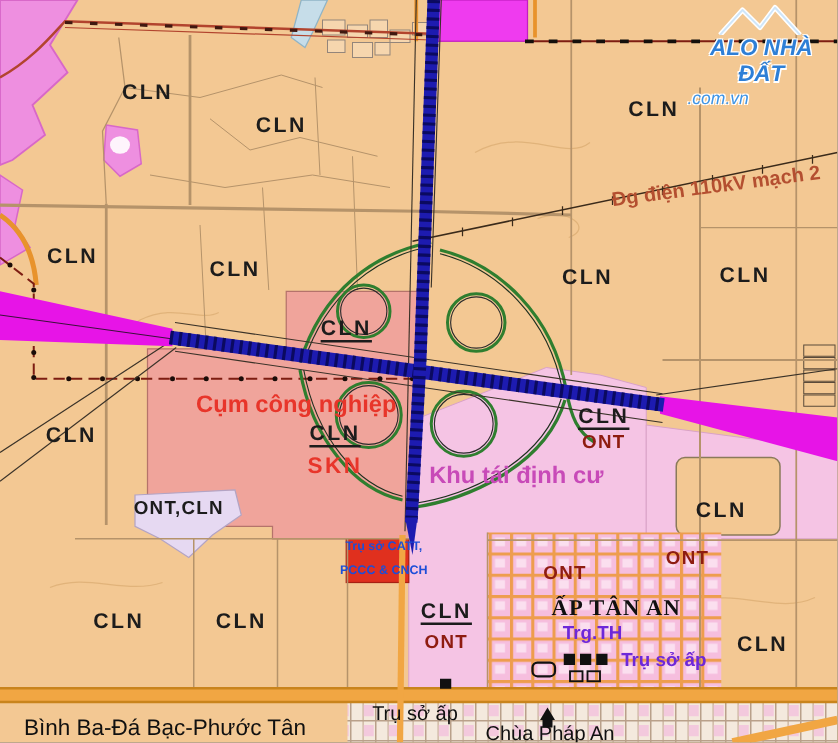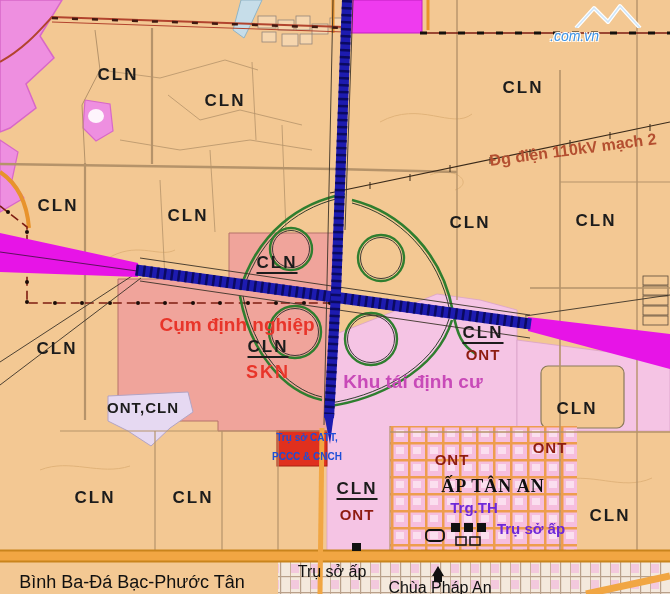--- a/index.html
+++ b/index.html
@@ -258,34 +258,35 @@
       <div class="lbl zone-sm" style="left: 143px; top: 407px;">ONT,CLN</div>
       <div class="lbl zone-u" style="left: 277px; top: 264px;">CLN</div>
       <div class="lbl zone-u" style="left: 268px; top: 348px;">CLN</div>
       <div class="lbl red-md" style="left: 268px; top: 372px;">SKN</div>
       <div class="lbl zone-u" style="left: 483px; top: 334px;">CLN</div>
       <div class="lbl darkred" style="left: 483px; top: 354px;">ONT</div>
       <div class="lbl zone-u" style="left: 357px; top: 490px;">CLN</div>
       <div class="lbl darkred" style="left: 357px; top: 514px;">ONT</div>
       <div class="lbl darkred" style="left: 452px; top: 459px;">ONT</div>
       <div class="lbl darkred" style="left: 550px; top: 447px;">ONT</div>
-      <div class="lbl red" style="left: 237px; top: 324px;">Cụm định nghiệp</div>
+      <div class="lbl red" style="left: 237px; top: 324px;">Cụm công nghiệp</div>
       <div class="lbl red-sm" style="left: 307px; top: 438px;">Trụ sở CATT,</div>
       <div class="lbl red-sm" style="left: 307px; top: 457px;">PCCC &amp; CNCH</div>
       <div class="lbl magenta" style="left: 413px; top: 381px;">Khu tái định cư</div>
       <div class="lbl brown" style="left: 573px; top: 150px; transform: translate(-50%, -50%) rotate(-7.5deg);">Đg điện 110kV mạch 2</div>
       <div class="lbl black-bold" style="left: 493px; top: 486px; font-family: Liberation Serif, serif;">ẤP TÂN AN</div>
       <div class="lbl black" style="left: 474px; top: 507px;">Trg.TH</div>
       <div class="lbl black" style="left: 531px; top: 528px;">Trụ sở ấp</div>
       <div class="lbl road-sm" style="left: 332px; top: 572px;">Trụ sở ấp</div>
       <div class="lbl road-sm" style="left: 440px; top: 588px;">Chùa Pháp An</div>
       <div class="lbl roadname" style="left: 132px; top: 570px; margin-top: 12px;">Bình Ba-Đá Bạc-Phước Tân</div>
     </div>
 
 <div id="logo">
   <svg width="70" height="26" viewBox="0 0 70 26">
     <path d="M2,26 L20,6 L34,20 L46,4 L66,26" fill="none" stroke="#ffffff" stroke-width="4" stroke-linejoin="round"></path>
     <path d="M2,26 L20,6 L34,20 L46,4 L66,26" fill="none" stroke="#cfe6fa" stroke-width="1.5" stroke-linejoin="round"></path>
   </svg>
+  <div class="l1">ALO NHÀ ĐẤT</div>
   <div class="l2">.com.vn</div>
 </div>
 
 </div>
 
 </body></html>

